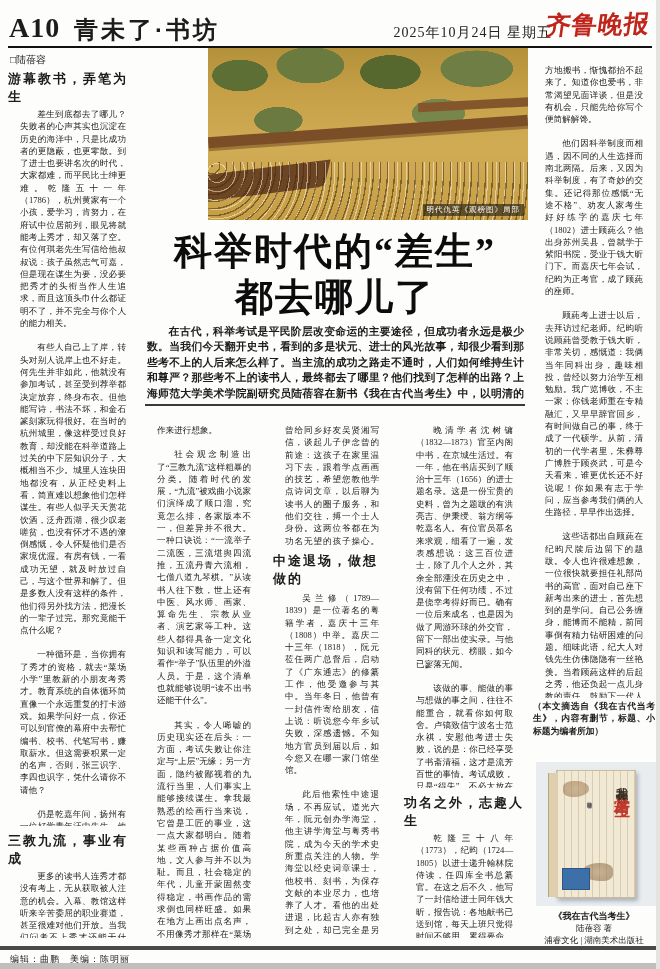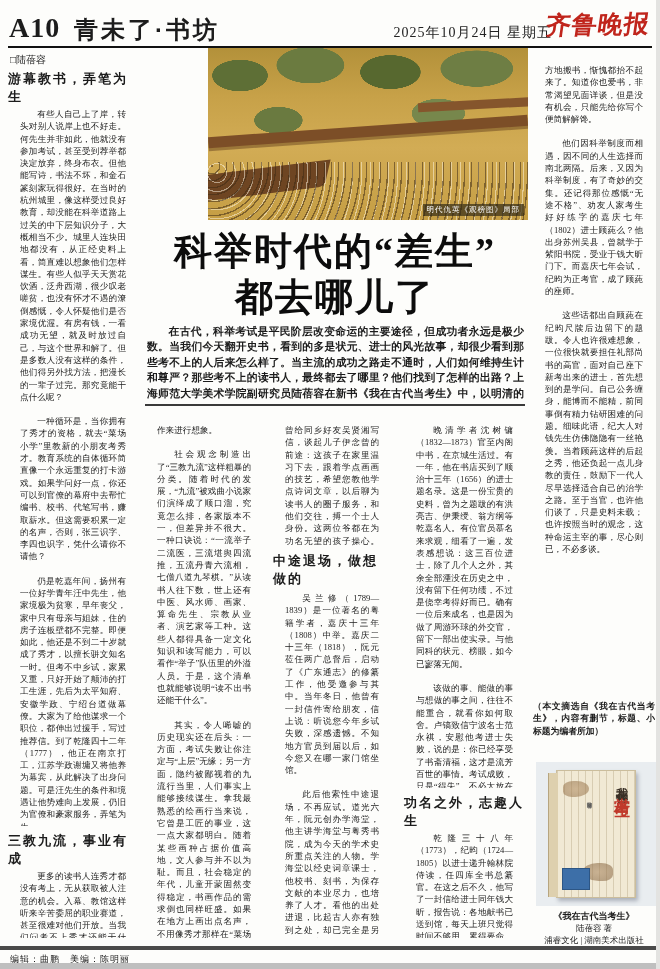--- a/index.html
+++ b/index.html
@@ -116,20 +116,21 @@
 
 <div class="abs headline">
   <div>科举时代的“差生”</div>
   <div>都去哪儿了</div>
 </div>
 <div class="abs intro">在古代，科举考试是平民阶层改变命运的主要途径，但成功者永远是极少数。当我们今天翻开史书，看到的多是状元、进士的风光故事，却很少看到那些考不上的人后来怎么样了。当主流的成功之路走不通时，人们如何维持生计和尊严？那些考不上的读书人，最终都去了哪里？他们找到了怎样的出路？上海师范大学美术学院副研究员陆蓓容在新书《我在古代当考生》中，以明清的基本情况为背景，描绘了困在科举制度里的众生相。</div>
 <div class="abs intro-rule"></div>
 
 <div class="abs subhead c1h1">游幕教书，弄笔为生</div>
 <div class="abs bodytext c1a">
+    <p class="para">差生到底都去了哪儿？失败者的心声其实也沉淀在历史的海洋中，只是比成功者的更隐蔽，也更零散。到了进士也要讲名次的时代，大家都难，而平民比士绅更难。乾隆五十一年（1786），杭州黄家有一个小孩，爱学习，肯努力，在府试中位居前列，眼见将就能考上秀才，却又落了空。有位何琪老先生写信给他叔叔说：孩子虽然志气可嘉，但是现在谋生为要，没必要把秀才的头衔当作人生追求，而且这顶头巾什么都证明不了，并不完全与你个人的能力相关。</p>
     <p class="para">有些人自己上了岸，转头对别人说岸上也不好走。何先生并非如此，他就没有参加考试，甚至受到荐举都决定放弃，终身布衣。但他能写诗，书法不坏，和金石篆刻家玩得很好。在当时的杭州城里，像这样受过良好教育，却没能在科举道路上过关的中下层知识分子，大概相当不少。城里人连块田地都没有，从正经史料上看，简直难以想象他们怎样谋生。有些人似乎天天赏花饮酒，泛舟西湖，很少叹老嗟贫，也没有怀才不遇的潦倒感慨，令人怀疑他们是否家境优渥。有房有钱，一看成功无望，就及时放过自己，与这个世界和解了。但是多数人没有这样的条件，他们得另外找方法，把漫长的一辈子过完。那究竟能干点什么呢？</p>
     <p class="para">一种循环是，当你拥有了秀才的资格，就去“菜场小学”里教新的小朋友考秀才。教育系统的自体循环简直像一个永远重复的打卡游戏。如果学问好一点，你还可以到官僚的幕府中去帮忙编书、校书、代笔写书，赚取薪水。但这需要积累一定的名声，否则，张三识字、李四也识字，凭什么请你不请他？</p>
     <p class="para">仍是乾嘉年间，扬州有一位好学青年汪中先生，他家境极为贫寒，早年丧父，家中只有母亲与姐妹，住的房子连板壁都不完整。即便如此，他还是不到二十岁就成了秀才，以擅长骈文知名一时。但考不中乡试，家累又重，只好开始了颠沛的打工生涯，先后为太平知府、安徽学政、宁绍台道做幕僚。大家为了给他谋求一个职位，都伸出过援手，写过推荐信。到了乾隆四十二年（1777），他正在南京打工，江苏学政谢墉又将他养为幕宾，从此解决了出身问题。可是汪先生的条件和境遇让他势难向上发展，仍旧为官僚和豪家服务，弄笔为生。</p>
   </div>
 <div class="abs subhead c1h2">三教九流，事业有成</div>
 <div class="abs bodytext c1b">
     <p class="para">更多的读书人连秀才都没有考上，无从获取被人注意的机会。入幕、教馆这样听来辛苦委屈的职业赛道，甚至很难对他们开放。当我们问考不上秀才还能干什么，就会面临这样的困境。严肃史料很难提供完整而有效的答案，只能借助一些没有作者的集体创</p>
   </div>
 
 <div class="abs bodytext c2 no-indent">
@@ -153,20 +154,21 @@
     <p class="para">该做的事、能做的事与想做的事之间，往往不能重合，就看你如何取舍。卢镐致信宁波名士范永祺，安慰他考进士失败，说的是：你已经享受了书斋清福，这才是流芳百世的事情。考试成败，只是“得失”，不必太放在心上。顾广圻考取秀才后就不再远征，沉迷研究宋元旧版书籍，成为中国文献学史上的重量级人物。他与黄丕烈曾是很好的朋友，一次读到宋版《六臣注文选》，欣喜无量，写信对黄先生抒发感想说：要是能衣食无忧，安安心心地校对几本古书，给后人留下善本该多好？如果真能这样的话，世上其他的一切都像浮云一样，对我毫不重要了。</p>
   </div>
 <div class="abs subhead c4h">功名之外，志趣人生</div>
 <div class="abs bodytext c4b">
     <p class="para">乾隆三十八年（1773），纪昀（1724—1805）以进士递升翰林院侍读，任四库全书总纂官。在这之后不久，他写了一封信给进士同年钱大昕，报告说：各地献书已送到馆，每天上班只觉得时间不够用，累得要命，但是也快乐得无与伦比。因为，在这份工作中，我看到了海量的过去没见过的书！从这一本里抄出一篇，就能把那一本补全；拿两个版本互校一下，能发现不少出入。这几天，我亲力亲为，四</p>
   </div>
 
 <div class="abs bodytext c5a no-indent">
     <p class="para">方地搬书，惭愧都抬不起来了。知道你也爱书，非常渴望见面详谈，但是没有机会，只能先给你写个便简解解馋。</p>
     <p class="para">他们因科举制度而相遇，因不同的人生选择而南北两隔。后来，又因为科举制度，有了奇妙的交集。还记得那位感慨“无途不格”、劝友人家考生好好练字的嘉庆七年（1802）进士顾蒓么？他出身苏州吴县，曾就学于紫阳书院，受业于钱大昕门下。而嘉庆七年会试，纪昀为正考官，成了顾蒓的座师。</p>
+    <p class="para">顾蒓考上进士以后，去拜访过纪老师。纪昀听说顾蒓曾受教于钱大昕，非常关切，感慨道：我俩当年同科出身，趣味相投，曾经以努力治学互相勉励。我广览博收，不主一家；你钱老师重在专精融汇，又早早辞官回乡，有时间做自己的事，终于成了一代硕学。从前，清初的一代学者里，朱彝尊广博胜于顾炎武，可是今天看来，谁更优长还不好说呢！你如果有志于学问，应当参考我们俩的人生路径，早早作出选择。</p>
     <p class="para">这些话都出自顾蒓在纪昀尺牍后边留下的题跋。令人也许很难想象，一位很快就要担任礼部尚书的高官，面对自己座下新考出来的进士，首先想到的是学问。自己公务缠身，能博而不能精，前同事倒有精力钻研困难的问题。细味此语，纪大人对钱先生仿佛隐隐有一丝艳羡。当着顾蒓这样的后起之秀，他还负起一点儿身教的责任，鼓励下一代人尽早选择适合自己的治学之路。至于当官，也许他们谈了，只是史料未载；也许按照当时的观念，这种命运主宰的事，尽心则已，不必多谈。</p>
   </div>
 <div class="abs note">（本文摘选自《我在古代当考生》，内容有删节，标题、小标题为编者所加）</div>
 
 <div class="abs bookfig">
   <div class="book">
     <div class="spine"></div>
     <div class="blob1"></div>
     <div class="blob2"></div>
     <div class="cover-title">

